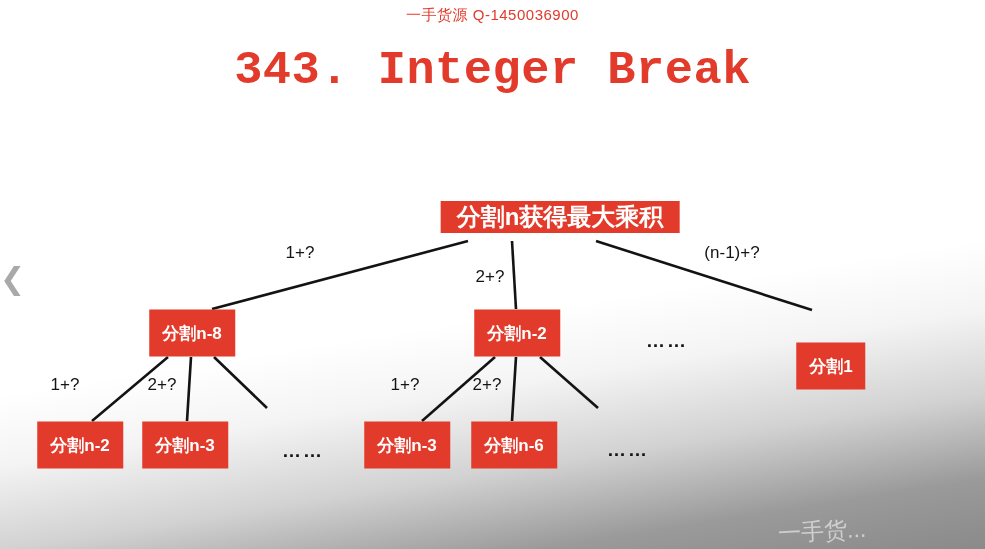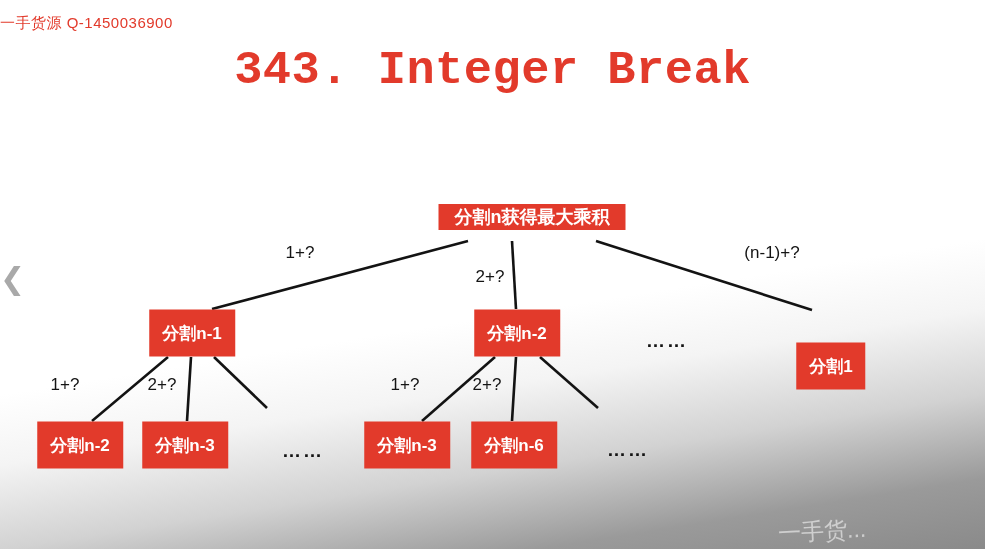--- a/index.html
+++ b/index.html
@@ -16,23 +16,24 @@
     background: linear-gradient(171deg,
       #ffffff 0%,
       #ffffff 56%,
       #f4f4f4 66%,
       #d2d2d2 78%,
       #9a9a9a 90%,
       #8a8a8a 100%);
   }
   .wm-top {
     position: absolute;
-    top: 14px;
+    top: 6px;
     left: 0;
     width: 100%;
+    text-align: center;
     color: var(--color-accent, #cf3a2f);
     font-size: 15px;
     letter-spacing: 0.5px;
   }
   .title {
     position: absolute;
     top: 44px;
     left: 0;
     width: 100%;
     margin: 0;
@@ -71,22 +72,23 @@
     background: var(--color-node-bg, #e23a2b);
     color: var(--color-node-text, #ffffff);
     font-weight: 700;
     font-size: 17px;
     line-height: 1;
     padding: 15px 13px;
     white-space: nowrap;
     text-align: center;
   }
   .node.root {
-    font-size: 18px;
+    font-size: 24px;
     padding: 4px 16px;
+    margin-left: 28px;
   }
   .elabel {
     position: absolute;
     transform: translate(-50%, -50%);
     color: #141414;
     font-size: 17px;
     white-space: nowrap;
   }
   .ellipsis {
     position: absolute;
@@ -126,28 +128,28 @@
     <line x1="168" y1="357" x2="92" y2="421"></line>
     <line x1="191" y1="357" x2="187" y2="421"></line>
     <line x1="214" y1="357" x2="267" y2="408"></line>
     <line x1="495" y1="357" x2="422" y2="421"></line>
     <line x1="516" y1="357" x2="512" y2="421"></line>
     <line x1="540" y1="357" x2="598" y2="408"></line>
   </svg>
 
   <div class="elabel" style="left:300px; top:253px;">1+?</div>
   <div class="elabel" style="left:490px; top:277px;">2+?</div>
-  <div class="elabel" style="left:732px; top:253px;margin-left:40px;">(n-1)+?</div>
+  <div class="elabel" style="left:732px; top:253px;">(n-1)+?</div>
   <div class="elabel" style="left:65px;  top:385px;">1+?</div>
   <div class="elabel" style="left:162px; top:385px;">2+?</div>
   <div class="elabel" style="left:405px; top:385px;">1+?</div>
   <div class="elabel" style="left:487px; top:385px;">2+?</div>
 
   <div class="node root" style="left:532px; top:217px;">分割n获得最大乘积</div>
-  <div class="node" style="left:192px; top:333px;">分割n-1</div>
+  <div class="node" style="left:192px; top:333px;">分割n-8</div>
   <div class="node" style="left:517px; top:333px;">分割n-2</div>
   <div class="node" style="left:831px; top:333px;margin-top:33px;">分割1</div>
   <div class="node" style="left:80px;  top:445px;">分割n-2</div>
   <div class="node" style="left:185px; top:445px;">分割n-3</div>
   <div class="node" style="left:407px; top:445px;">分割n-3</div>
   <div class="node" style="left:514px; top:445px;">分割n-6</div>
 
   <div class="ellipsis" style="left:667px; top:341px;">……</div>
   <div class="ellipsis" style="left:303px; top:451px;">……</div>
   <div class="ellipsis" style="left:628px; top:450px;">……</div>

